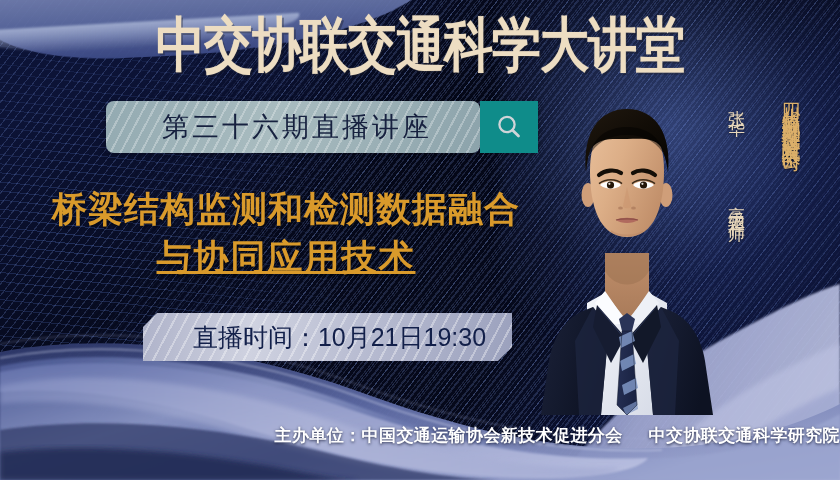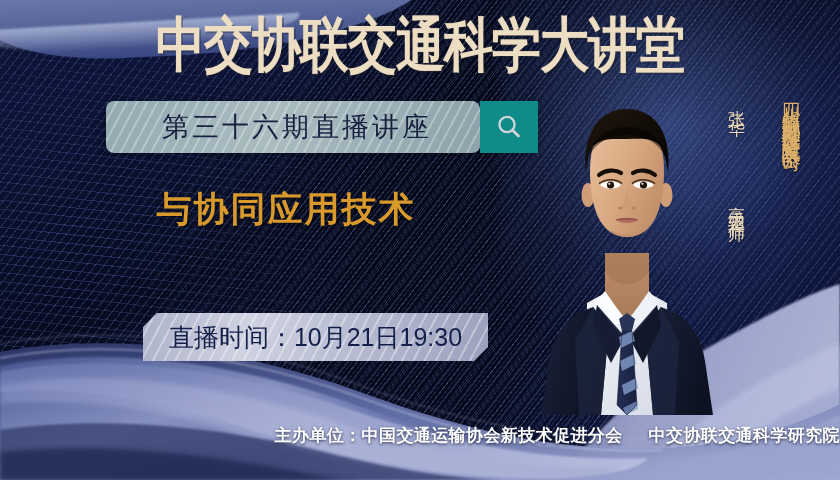--- a/index.html
+++ b/index.html
@@ -186,34 +186,35 @@
     left: 26px; top: 185px;
     width: 520px;
     text-align: center;
     color: #d99a2b;
     font-size: 35px;
     font-weight: 700;
     line-height: 1.38;
     letter-spacing: 1px;
     text-shadow: 1px 2px 3px rgba(0,0,0,.45);
   }
-  .topic-l2 { letter-spacing: 2px; }
+  .topic-l2 { letter-spacing: 2px; text-decoration: underline; }
 
   
   .timepill {
     position: absolute;
     left: 143px; top: 313px;
     width: 345px; height: 48px;
     background: linear-gradient(100deg, #aeb2c9 0%, #cfd2e0 30%, #b9bdd2 58%, #9ba1bd 100%);
     clip-path: polygon(14px 0, 100% 0, 100% calc(100% - 14px), calc(100% - 14px) 100%, 0 100%, 0 14px);
     display: flex;
     align-items: center;
     justify-content: center;
     overflow: hidden;
     box-shadow: 0 2px 8px rgba(0,0,0,.4);
+    padding-left: 24px;
   }
   .timepill::before {
     content: "";
     position: absolute; inset: 0;
     background-image: repeating-linear-gradient(118deg,
         rgba(255,255,255,.35) 0px,
         rgba(255,255,255,.35) 2px,
         rgba(0,0,0,0) 2px,
         rgba(0,0,0,0) 10px);
   }
@@ -358,20 +359,21 @@
     </div>
     <div class="subbar-search">
       <svg width="30" height="30" viewBox="0 0 30 30">
         <circle cx="13" cy="12.5" r="7.6" fill="none" stroke="#cfd4d8" stroke-width="2.3"></circle>
         <line x1="18.6" y1="18.2" x2="24.5" y2="24.1" stroke="#cfd4d8" stroke-width="2.8" stroke-linecap="round"></line>
       </svg>
     </div>
   </div>
 
   <div class="topic">
+    <div>桥梁结构监测和检测数据融合</div>
     <div class="topic-l2">与协同应用技术</div>
   </div>
 
   <div class="timepill">
     <span>直播时间：10月21日19:30</span>
   </div>
 
   <div class="portrait">
     <svg width="192" height="340" viewBox="0 0 192 340">
       <defs>

